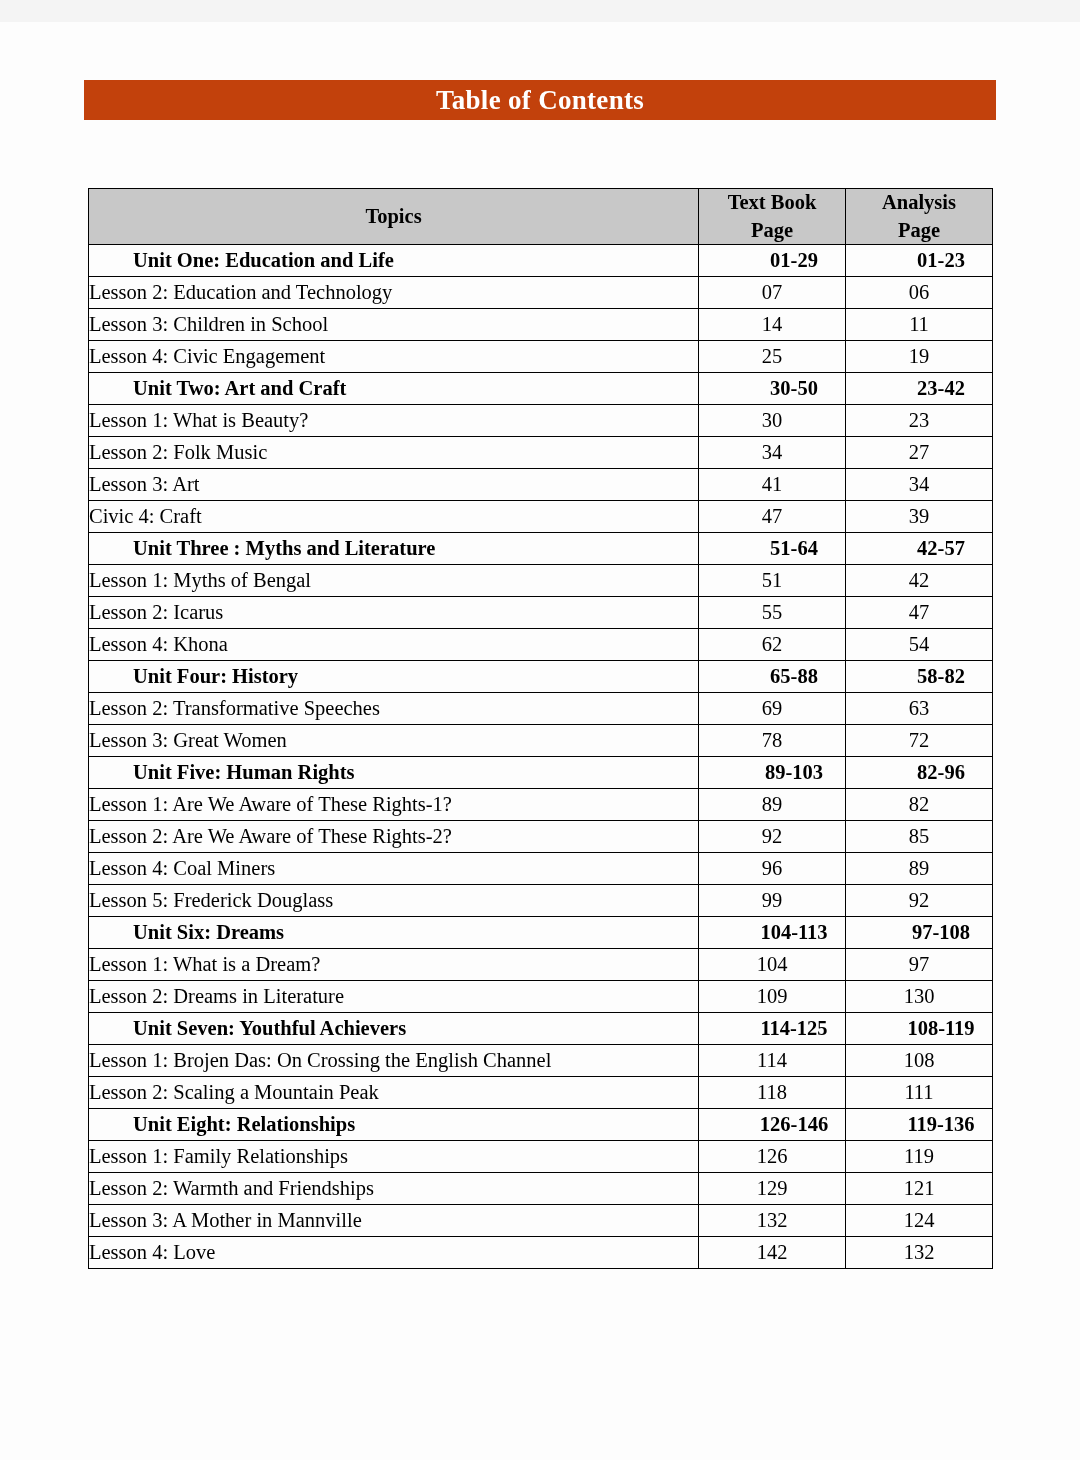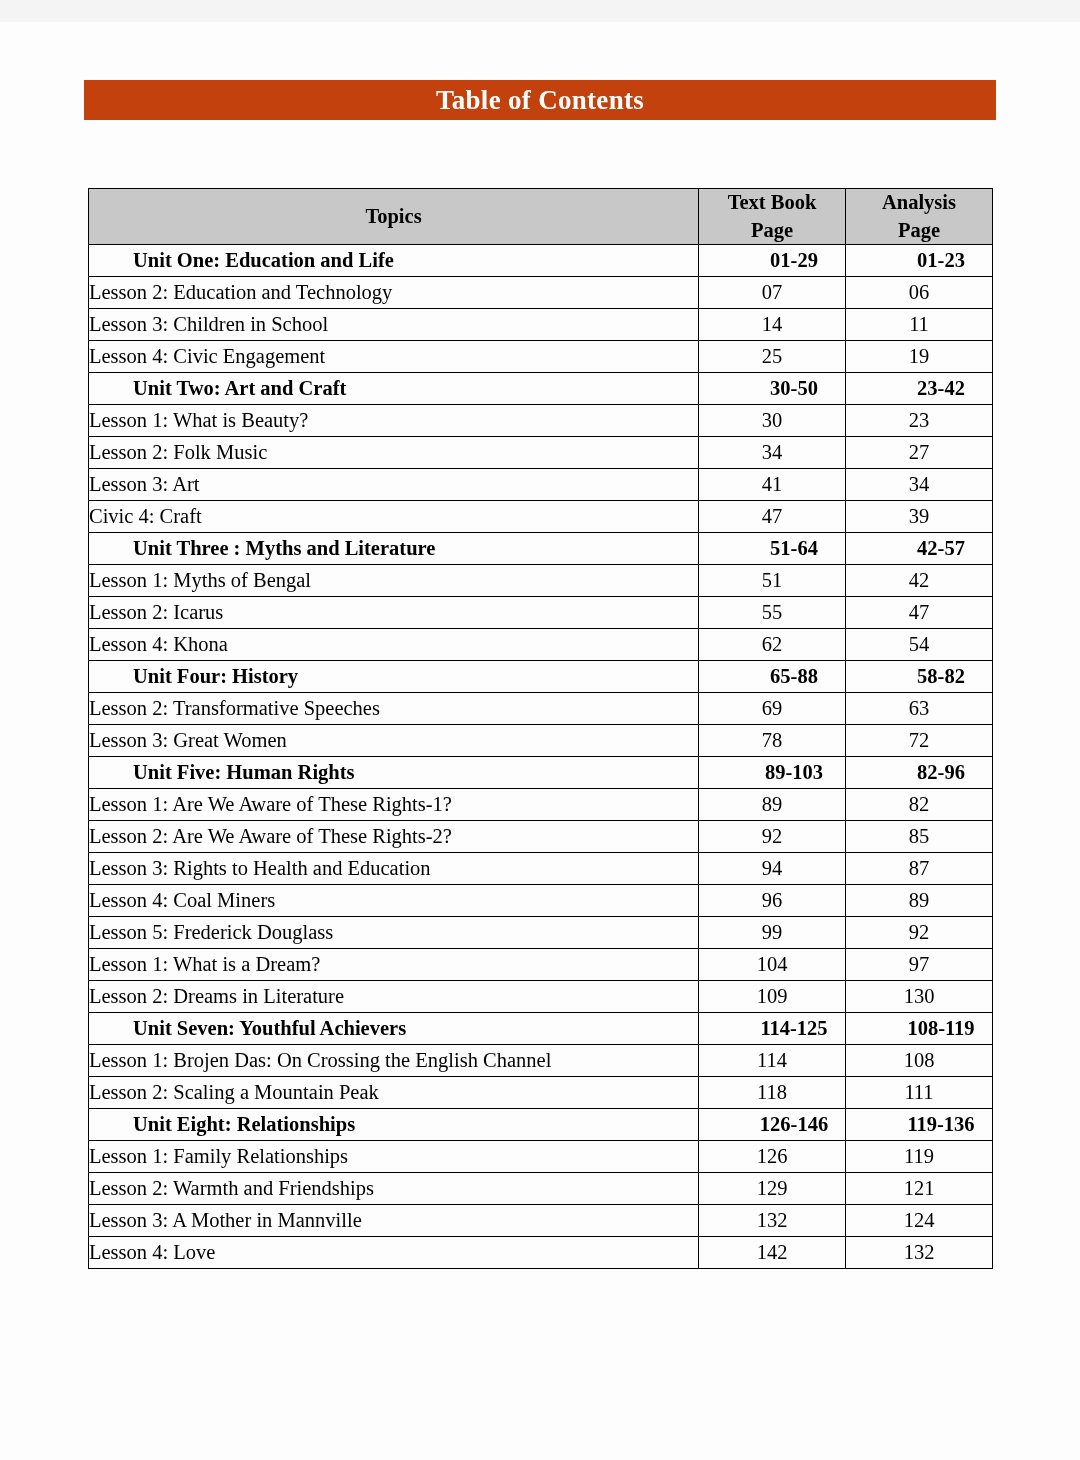--- a/index.html
+++ b/index.html
@@ -205,34 +205,34 @@
           <td class="topic">Lesson 1: Are We Aware of These Rights-1?</td>
           <td class="num">89</td>
           <td class="num">82</td>
         </tr>
         <tr class="lesson">
           <td class="topic">Lesson 2: Are We Aware of These Rights-2?</td>
           <td class="num">92</td>
           <td class="num">85</td>
         </tr>
         <tr class="lesson">
-          <td class="topic">Lesson 3: Rights to Health and Education</td>
-          <td class="num">94</td>
-          <td class="num">87</td>
-        </tr>
-        <tr class="lesson">
           <td class="topic">Lesson 4: Coal Miners</td>
           <td class="num">96</td>
           <td class="num">89</td>
         </tr>
         <tr class="lesson">
           <td class="topic">Lesson 5: Frederick Douglass</td>
           <td class="num">99</td>
           <td class="num">92</td>
         </tr>
+        <tr class="unit">
+          <td class="topic">Unit Six: Dreams</td>
+          <td class="num">104-113</td>
+          <td class="num">97-108</td>
+        </tr>
         <tr class="lesson">
           <td class="topic">Lesson 1: What is a Dream?</td>
           <td class="num">104</td>
           <td class="num">97</td>
         </tr>
         <tr class="lesson">
           <td class="topic">Lesson 2: Dreams in Literature</td>
           <td class="num">109</td>
           <td class="num">130</td>
         </tr>

